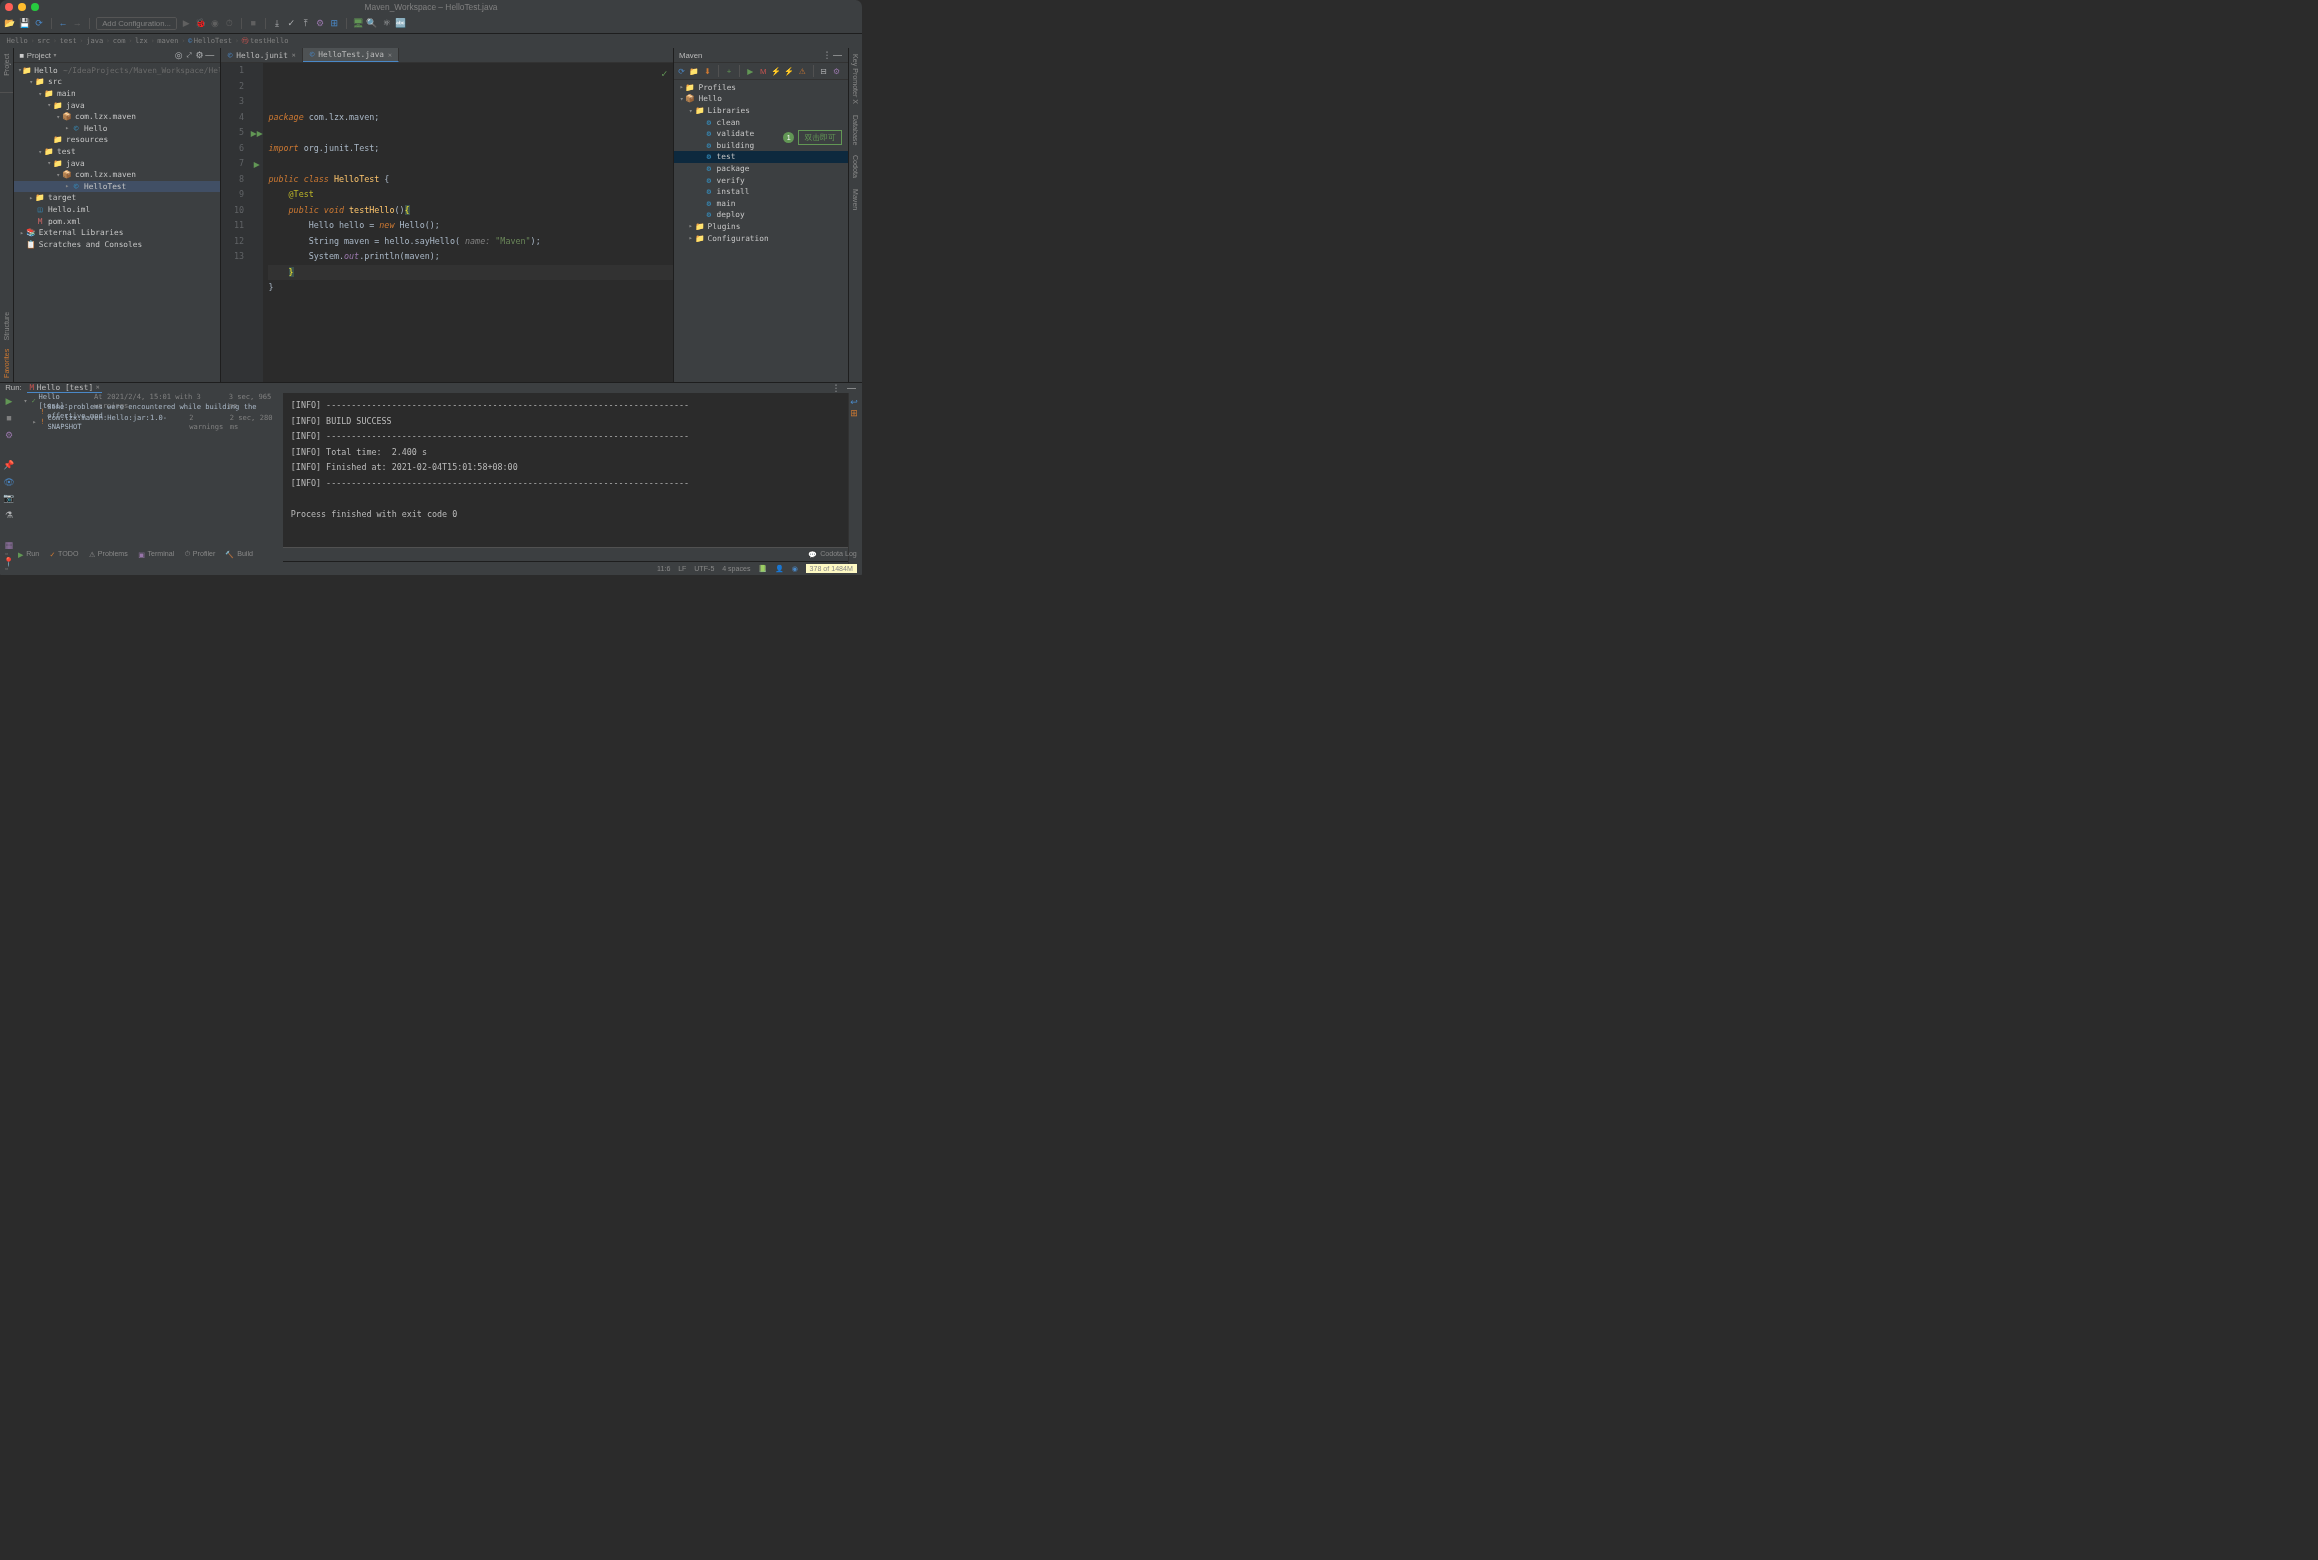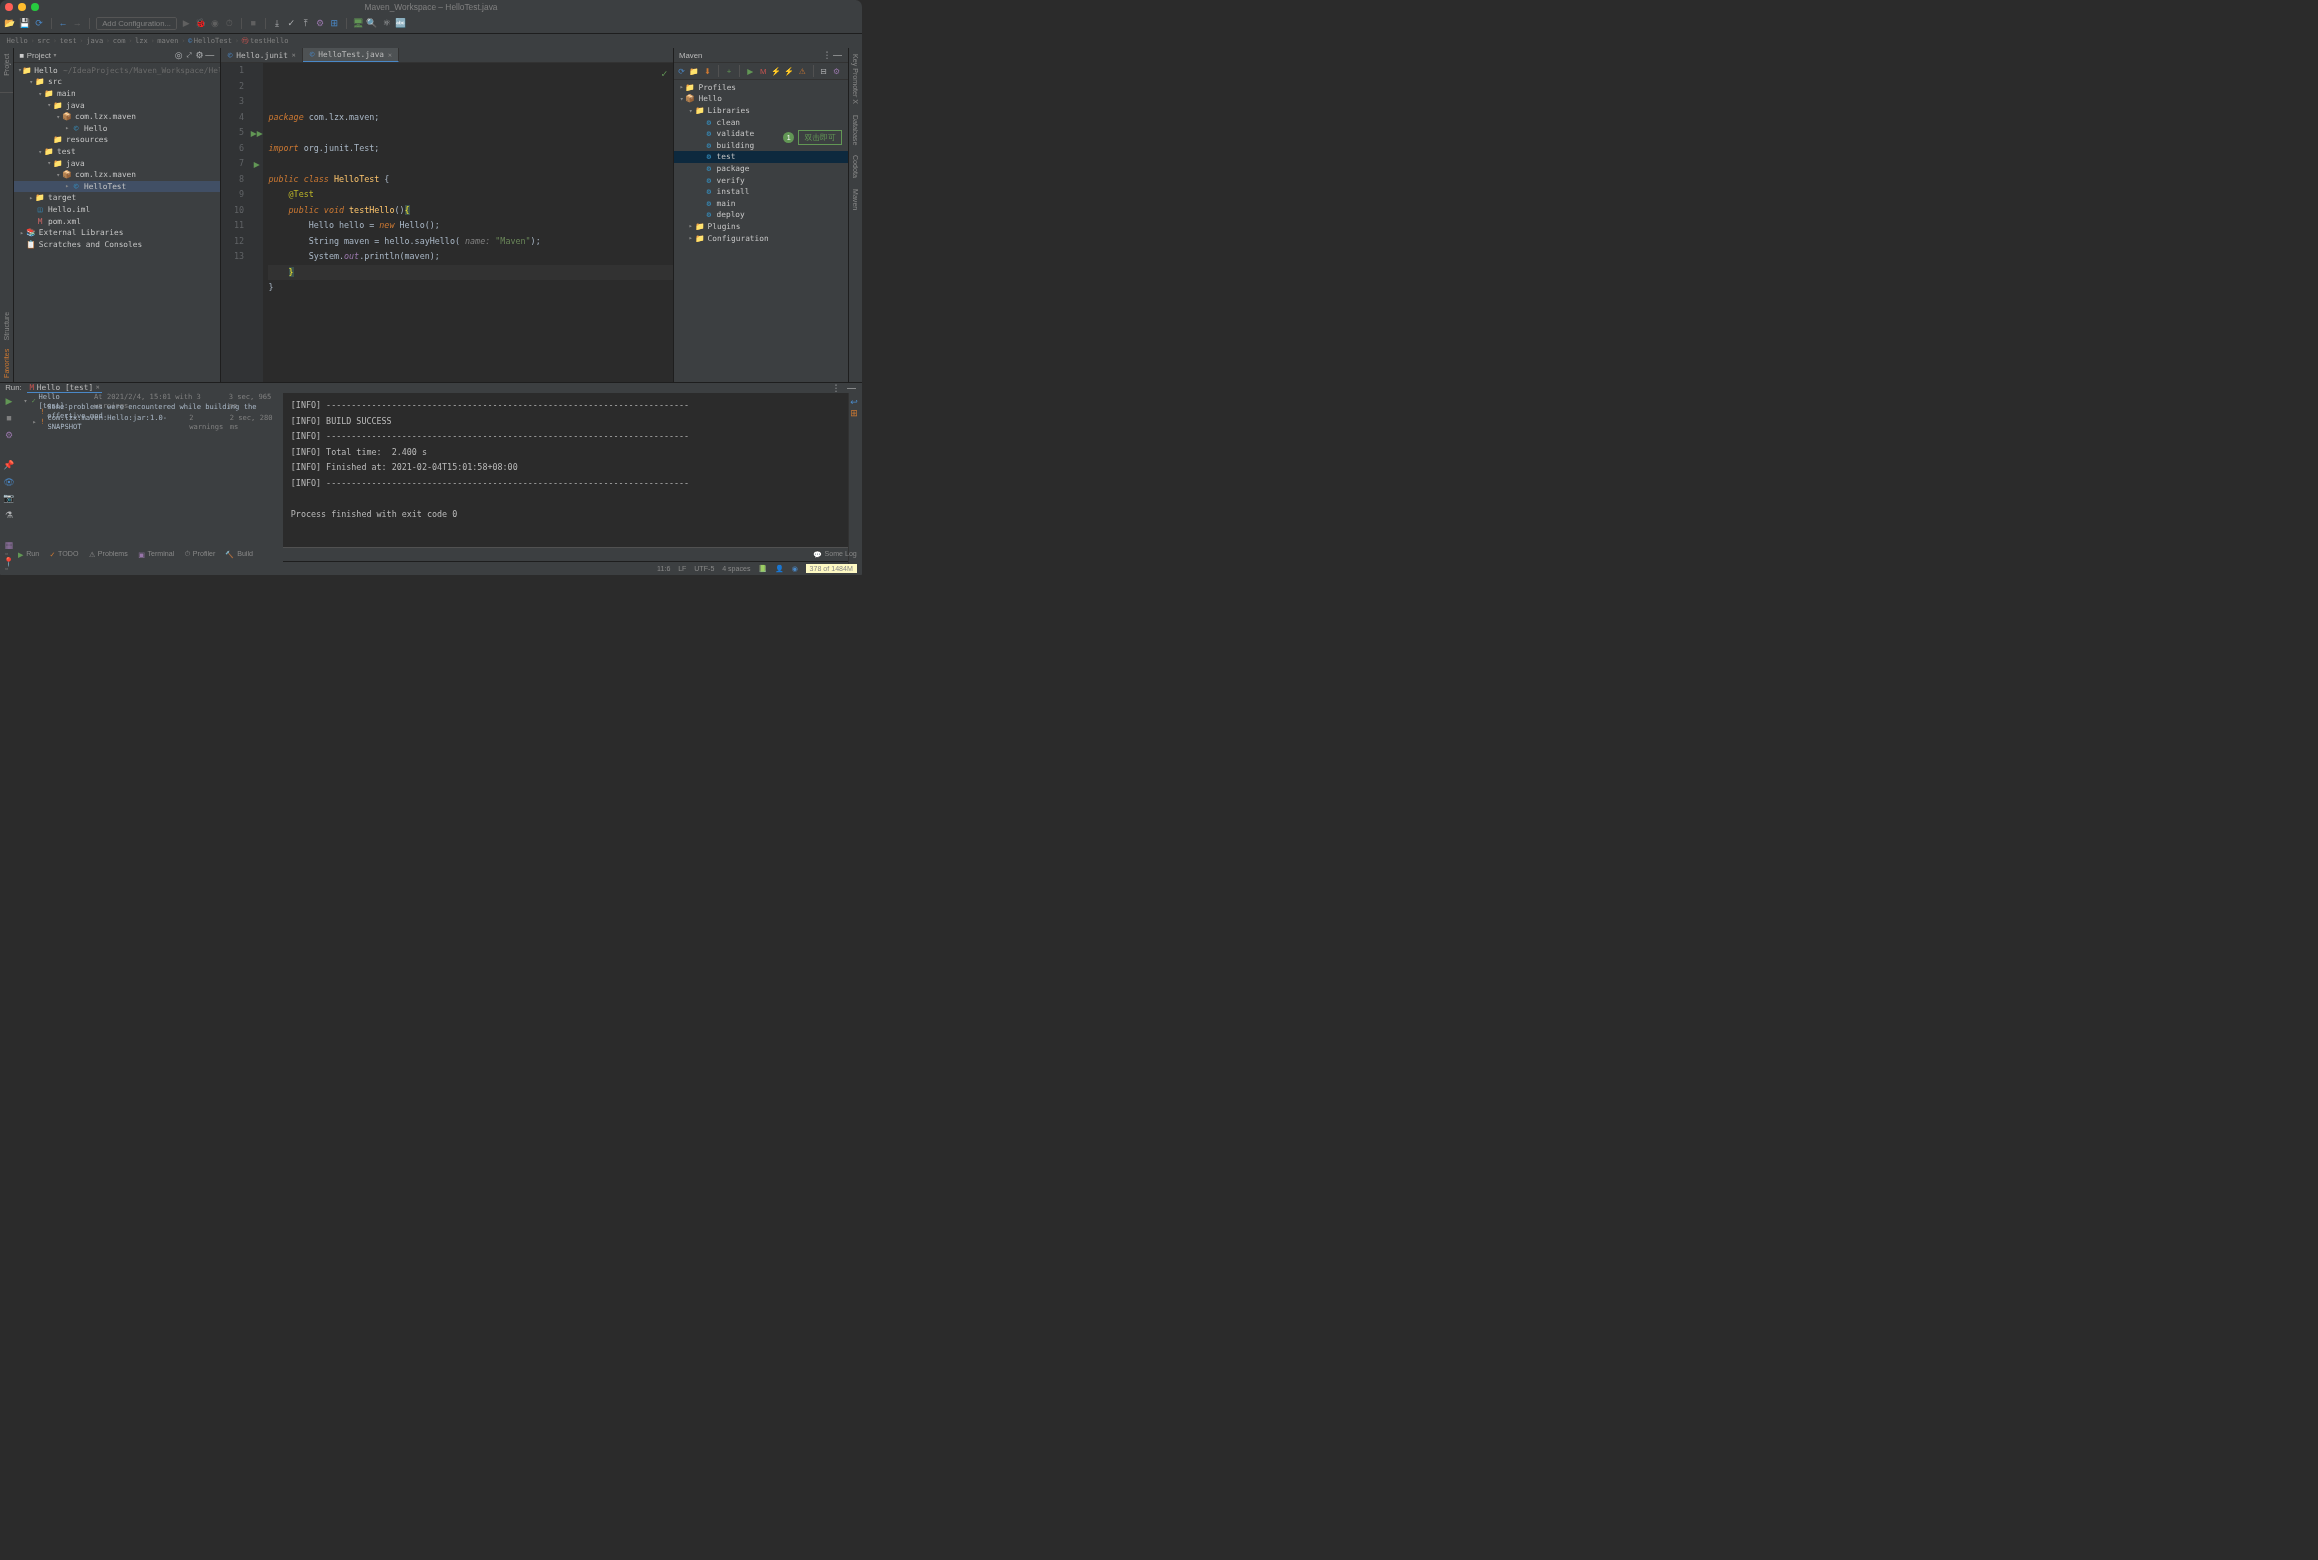--- a/index.html
+++ b/index.html
@@ -520,21 +520,21 @@
       <span>⏱</span>
       <span>Profiler</span>
     </span>
   <span class="tw-item">
       <span style="color:#cc7832">🔨</span>
       <span>Build</span>
     </span>
   <div style="flex:1"></div>
   <span class="tw-item">
       <span>💬</span>
-      <span>Some Log</span>
+      <span>Codota Log</span>
     </span>
 </div>
 
 <div class="statusbar">
   <span>▫</span>
   <span class="sp"></span>
   <span>11:6</span>
   <span>LF</span>
   <span>UTF-5</span>
   <span>4 spaces</span>

